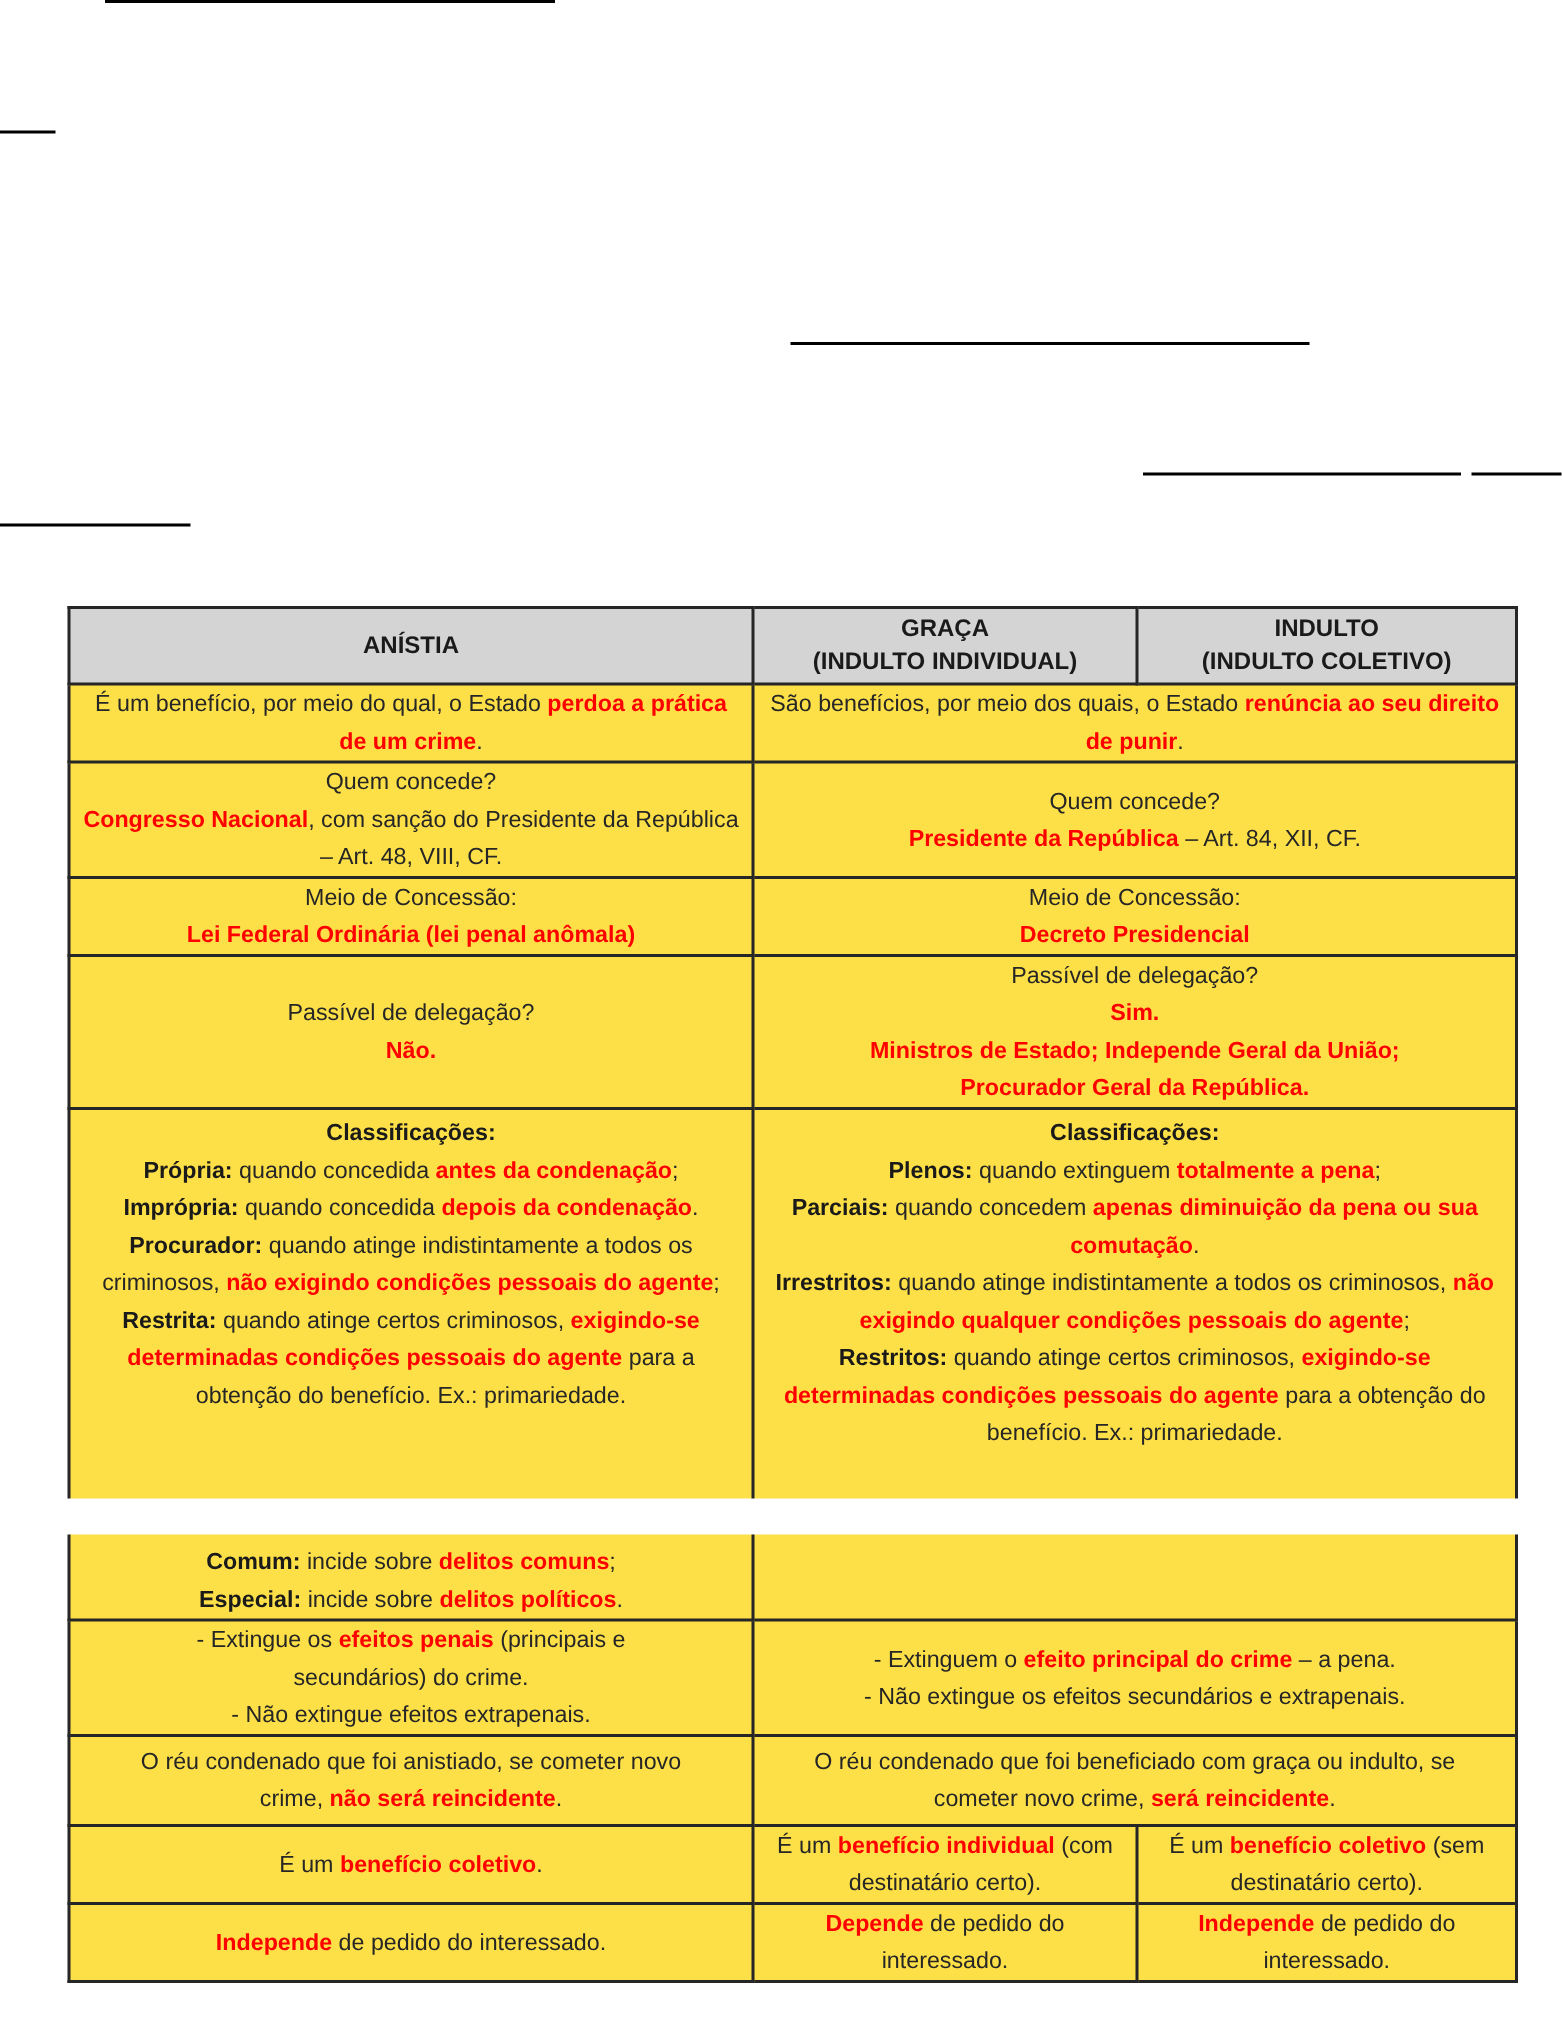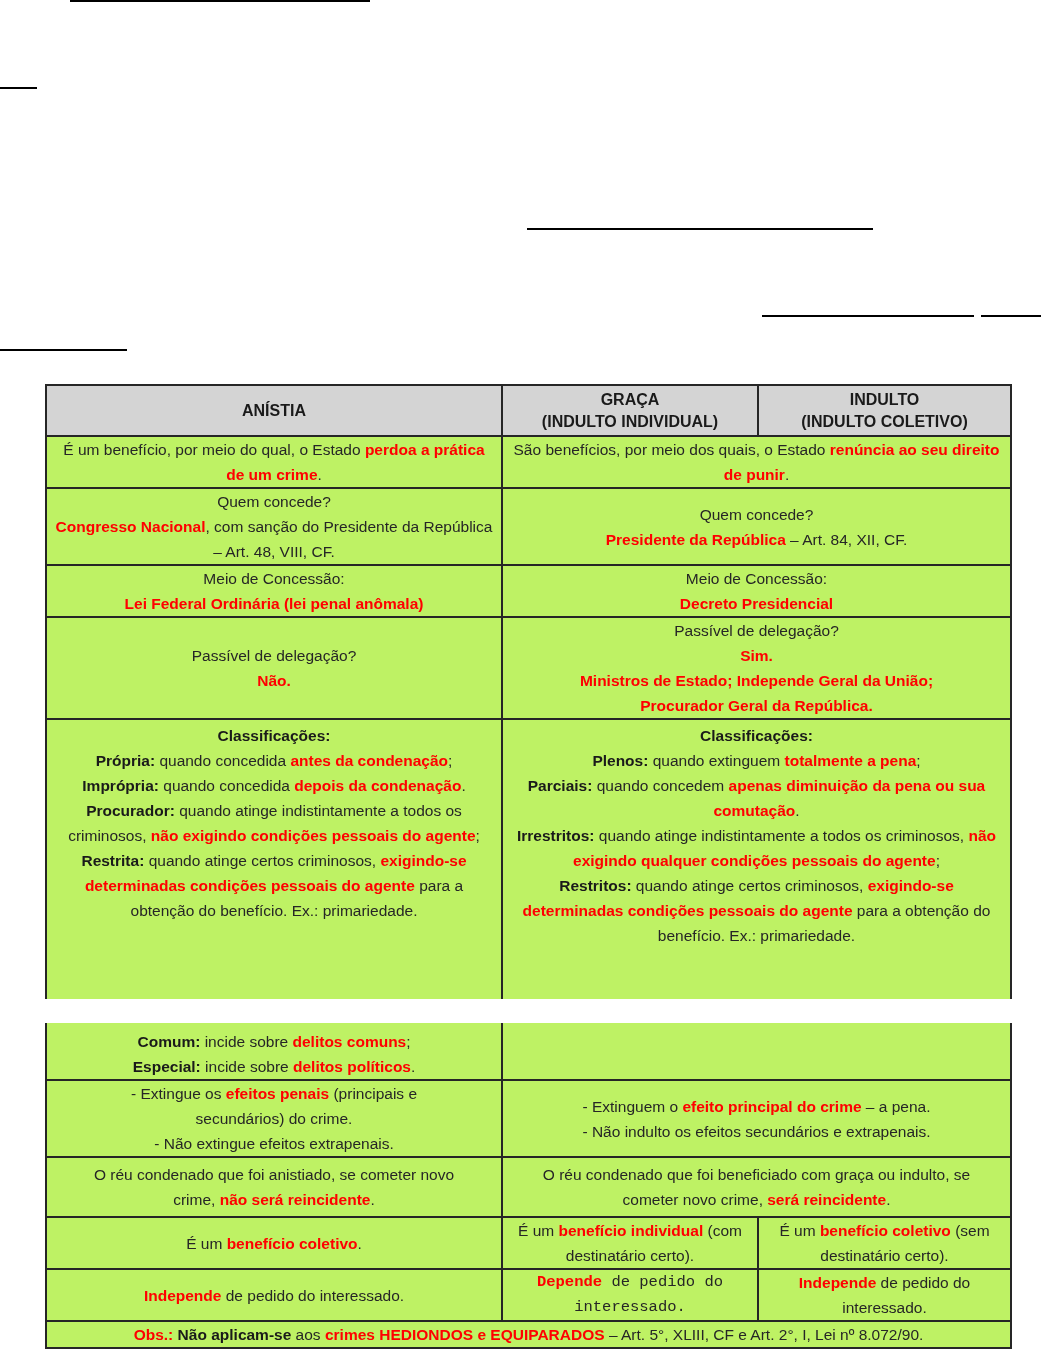--- a/index.html
+++ b/index.html
@@ -3,25 +3,25 @@
   <meta charset="utf-8">
   <style>
     html, body { margin: 0; padding: 0; background: #ffffff; }
     body { width: 1041px; height: 1349px; position: relative; overflow: hidden;
            font-family: "Liberation Sans", "DejaVu Sans", sans-serif; color: #262626; }
     .uline { position: absolute; height: 2px; background: #000; }
     table.cmp { position: absolute; left: 45px; width: 965px; border-collapse: collapse;
                 table-layout: fixed; font-size: 15.5px; line-height: 25px; }
     table.cmp td, table.cmp th { border: 2px solid #262626; padding: 0 8px; vertical-align: middle; }
     table.cmp th { background: #d4d4d4; font-weight: bold; color: #1a1a1a; text-align: center; line-height: 22px; font-size: 16px; }
-    table.cmp td { background: #bef264; text-align: center; }
+    table.cmp td { background: #fde047; text-align: center; }
     td.just { text-align: left; vertical-align: top !important; padding-top: 3px !important; }
     .r { color: #ff0000; font-weight: bold; }
     .b { font-weight: bold; color: #1a1a1a; }
-    #t1 { top: 384px; }
+    #t1 { top: 404px; }
     #t1 .cut td { border-bottom: none; }
     #t2 { top: 1023px; padding-left: 20px; }
     #t2 tr.first td { border-top: none; }
     .gap { position: absolute; left: 0; width: 1041px; top: 999px; height: 24px; background: #fff; }
   </style>
 </head>
 <body>
 
 <div class="uline" style="left:70px;top:0px;width:300px;"></div>
 <div class="uline" style="left:0px;top:87px;width:37px;"></div>
@@ -88,33 +88,30 @@
   <tbody>
       <tr class="first" style="height:52px">
     <td class="just" style="padding-top:6px !important;">
       <span><span class="b">Comum:</span><span> incide sobre </span><span class="r">delitos comuns</span><span>;</span></span><br>
       <span><span class="b">Especial:</span><span> incide sobre </span><span class="r">delitos políticos</span><span>.</span></span>
     </td>
     <td colspan="2"></td>
   </tr>
   <tr style="height:77px">
     <td style="padding:0 50px;text-align:center;"><span>- Extingue os </span><span class="r">efeitos penais</span><span> (principais e secundários) do crime.</span><br><span>- Não extingue efeitos extrapenais.</span></td>
-    <td colspan="2"><span>- Extinguem o </span><span class="r">efeito principal do crime</span><span> – a pena.</span><br><span>- Não indulto os efeitos secundários e extrapenais.</span></td>
+    <td colspan="2"><span>- Extinguem o </span><span class="r">efeito principal do crime</span><span> – a pena.</span><br><span>- Não extingue os efeitos secundários e extrapenais.</span></td>
   </tr>
   <tr style="height:60px">
     <td style="padding:0 30px;"><span>O réu condenado que foi anistiado, se cometer novo crime, </span><span class="r">não será reincidente</span><span>.</span></td>
     <td colspan="2" style="padding:0 30px;"><span>O réu condenado que foi beneficiado com graça ou indulto, se cometer novo crime, </span><span class="r">será reincidente</span><span>.</span></td>
   </tr>
   <tr style="height:51px">
     <td><span>É um </span><span class="r">benefício coletivo</span><span>.</span></td>
     <td><span>É um </span><span class="r">benefício individual</span><span> (com destinatário certo).</span></td>
     <td><span>É um </span><span class="r">benefício coletivo</span><span> (sem destinatário certo).</span></td>
   </tr>
   <tr style="height:52px">
     <td><span class="r">Independe</span><span> de pedido do interessado.</span></td>
-    <td style="padding:0 20px;font-family:Liberation Mono, monospace;"><span class="r">Depende</span><span> de pedido do interessado.</span></td>
+    <td style="padding:0 20px;"><span class="r">Depende</span><span> de pedido do interessado.</span></td>
     <td style="padding:0 20px;"><span class="r">Independe</span><span> de pedido do interessado.</span></td>
-  </tr>
-  <tr style="height:26px">
-    <td colspan="3"><span class="r">Obs.:</span><span class="b"> Não aplicam-se</span><span> aos </span><span class="r">crimes HEDIONDOS e EQUIPARADOS</span><span> – Art. 5°, XLIII, CF e Art. 2°, I, Lei nº 8.072/90.</span></td>
   </tr>
 </tbody>
   </table>
 
 </body></html>

